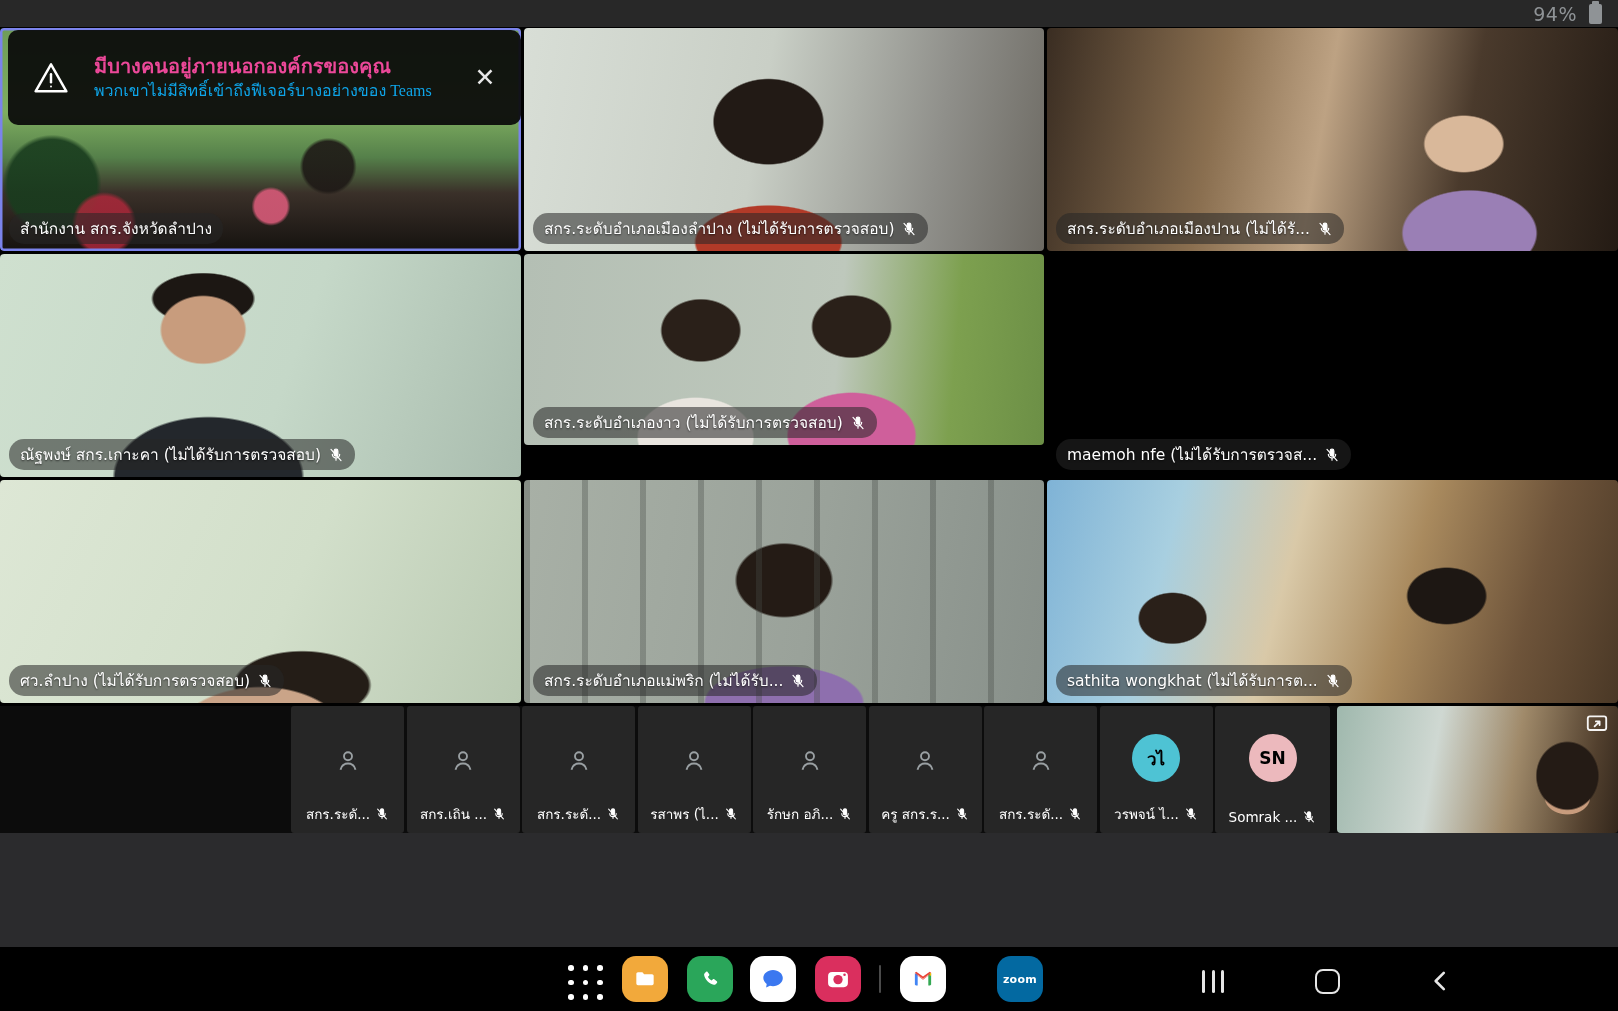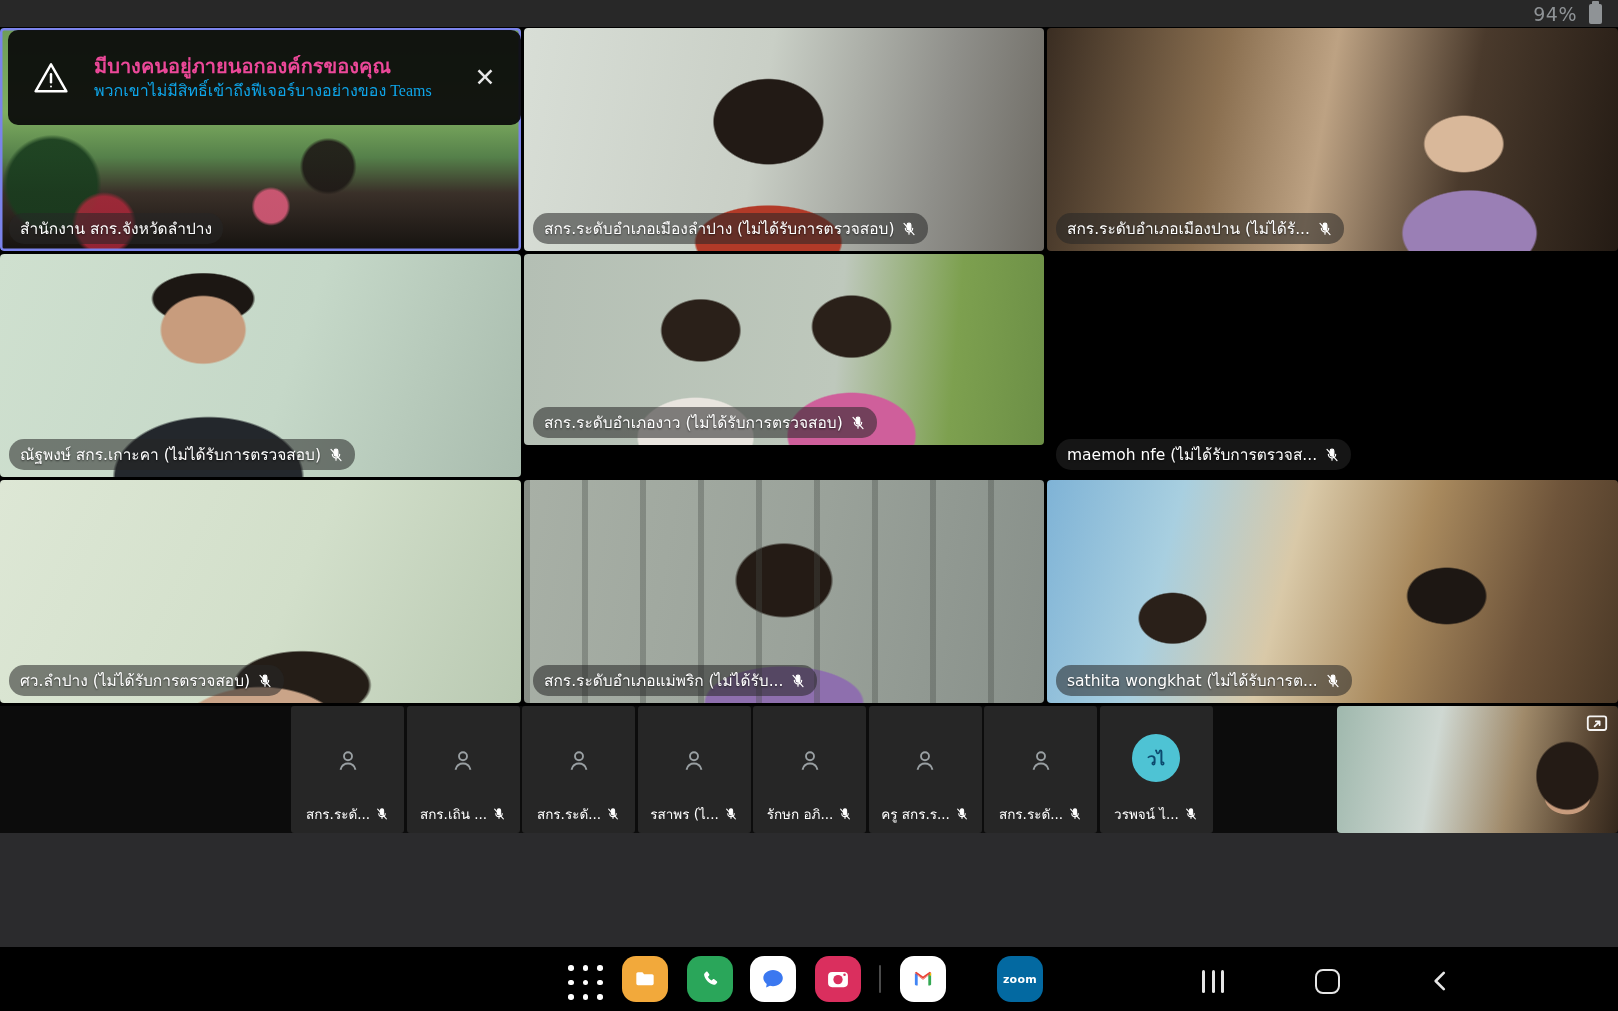--- a/index.html
+++ b/index.html
@@ -79,21 +79,21 @@
     width:36px; height:36px; display:flex; align-items:center; justify-content:center; }
 
   
   .strip { position:absolute; left:0; top:706px; width:1618px; height:127px; background:#0c0c0c; }
   .atile { position:absolute; top:0; width:113px; height:127px; background:#262626; border-radius:3px;
     display:flex; flex-direction:column; align-items:center; justify-content:flex-end; padding-bottom:8px; }
   .atile .persona { position:absolute; top:40px; left:50%; transform:translateX(-50%); }
   .aname { display:flex; align-items:center; gap:5px; max-width:105px; }
   .aname span { color:#fff; font-size:13.5px; white-space:nowrap; overflow:hidden; }
   .avatar { position:absolute; top:28px; left:50%; transform:translateX(-50%); width:48px; height:48px;
-    border-radius:50%; display:flex; align-items:center; justify-content:center; color:#0c4a6e; font-size:17px; font-weight:700; }
+    border-radius:50%; display:flex; align-items:center; justify-content:center; color:#000000; font-size:17px; font-weight:700; }
   .avatar.teal { background:#4ec3d4; }
   .avatar.pink { background:#ecb9bd; }
   .selfview { position:absolute; left:1337px; top:0; width:281px; height:127px; border-radius:4px; overflow:hidden; }
   .selfview .cast { position:absolute; right:8px; top:5px; opacity:.95; }
 
   
   .controlbar { position:absolute; left:0; top:833px; width:1618px; height:114px; background:#2b2b2d; }
 
   
   .dock { position:absolute; left:0; top:947px; width:1618px; height:64px; background:#000; }
@@ -387,20 +387,34 @@
         <svg width="14" height="14" viewBox="0 0 24 24">
             <g fill="none" stroke="#fff" stroke-width="1.8" stroke-linecap="round">
               <path d="M12 3.2a2.8 2.8 0 0 1 2.8 2.8v5a2.8 2.8 0 0 1-5.6 0V6A2.8 2.8 0 0 1 12 3.2z" fill="#fff"></path>
               <path d="M6.5 11a5.5 5.5 0 0 0 11 0"></path>
               <path d="M12 16.5v3.3"></path>
               <path d="M4.5 3.5l15 17"></path>
             </g>
           </svg>
       </div>
     </div>
+    <div class="atile" style="left:1215px;width:115px;">
+      <div class="avatar pink">SN</div>
+      <div class="aname">
+        <span>Somrak ...</span>
+        <svg width="14" height="14" viewBox="0 0 24 24">
+            <g fill="none" stroke="#fff" stroke-width="1.8" stroke-linecap="round">
+              <path d="M12 3.2a2.8 2.8 0 0 1 2.8 2.8v5a2.8 2.8 0 0 1-5.6 0V6A2.8 2.8 0 0 1 12 3.2z" fill="#fff"></path>
+              <path d="M6.5 11a5.5 5.5 0 0 0 11 0"></path>
+              <path d="M12 16.5v3.3"></path>
+              <path d="M4.5 3.5l15 17"></path>
+            </g>
+          </svg>
+      </div>
+    </div>
     <div class="selfview sv">
       <svg class="cast" width="26" height="26" viewBox="0 0 24 24">
           <g fill="none" stroke="#fff" stroke-width="1.7" stroke-linecap="round" stroke-linejoin="round">
             <rect x="3.5" y="5" width="17" height="12.5" rx="2"></rect>
             <path d="M9.8 14.2l4.4-4.4M14.4 13V9.6H11"></path>
           </g>
         </svg>
     </div>
   </div>
 

